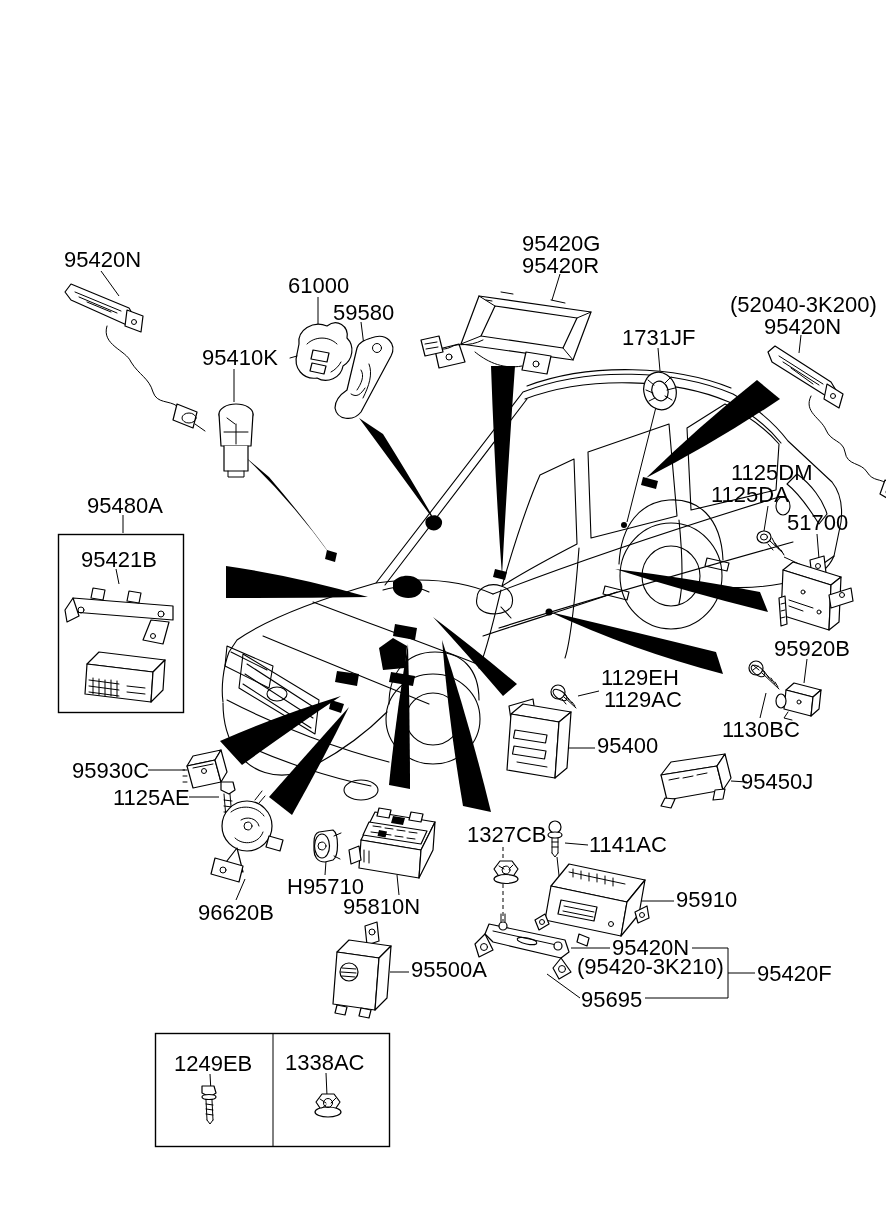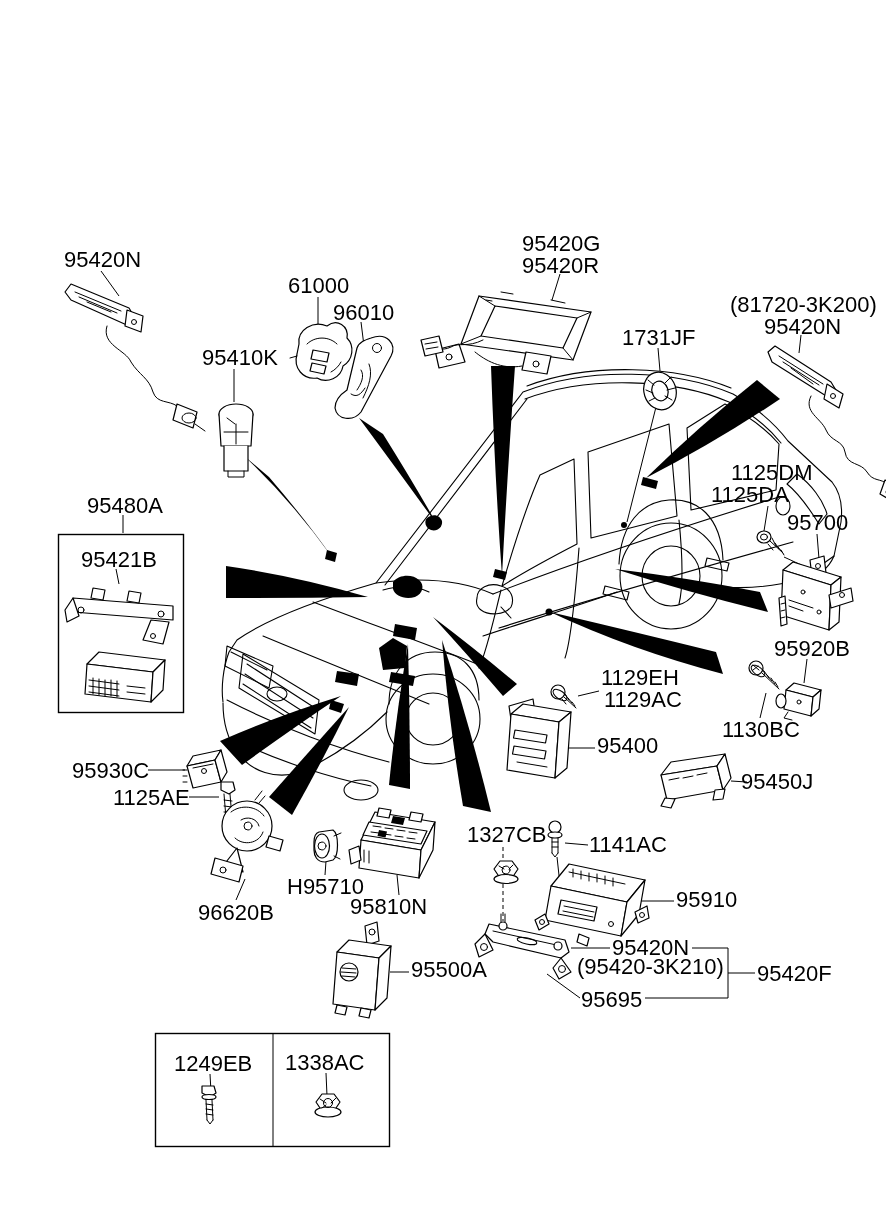--- a/index.html
+++ b/index.html
@@ -395,39 +395,39 @@
     <path class="p" d="M285,1102 L291,1094 L303,1094 L309,1102 L303,1111 L291,1111 Z"></path>
     <ellipse class="p" cx="297" cy="1112" rx="13" ry="5"></ellipse>
     <circle class="ln" cx="297" cy="1103" r="4.5"></circle>
     <path class="ln" d="M289,1099 l6,4 M305,1098 l-5,5 M291,1108 l4,-3"></path>
   </g>
 
 </svg>
 
   <div class="co" style="left:33px;top:249px">95420N</div>
   <div class="co" style="left:257px;top:275px">61000</div>
-  <div class="co" style="left:302px;top:302px">96010</div>
+  <div class="co" style="left:302px;top:302px">59580</div>
   <div class="co" style="left:491px;top:233px">95420G</div>
   <div class="co" style="left:491px;top:255px">95420R</div>
   <div class="co" style="left:171px;top:347px">95410K</div>
   <div class="co" style="left:591px;top:327px">1731JF</div>
-  <div class="co" style="left:699px;top:294px">(81720-3K200)</div>
+  <div class="co" style="left:699px;top:294px">(52040-3K200)</div>
   <div class="co" style="left:733px;top:316px">95420N</div>
   <div class="co" style="left:700px;top:462px">1125DM</div>
   <div class="co" style="left:680px;top:484px">1125DA</div>
-  <div class="co" style="left:756px;top:512px">95700</div>
+  <div class="co" style="left:756px;top:512px">51700</div>
   <div class="co" style="left:743px;top:638px">95920B</div>
   <div class="co" style="left:691px;top:719px">1130BC</div>
   <div class="co" style="left:56px;top:495px">95480A</div>
   <div class="co" style="left:50px;top:549px">95421B</div>
   <div class="co" style="left:41px;top:760px">95930C</div>
   <div class="co" style="left:82px;top:787px">1125AE</div>
   <div class="co" style="left:167px;top:902px">96620B</div>
   <div class="co" style="left:256px;top:876px">H95710</div>
-  <div class="co" style="left:319px;top:896px">95810N</div>
+  <div class="co" style="left:312px;top:896px">95810N</div>
   <div class="co" style="left:436px;top:824px">1327CB</div>
   <div class="co" style="left:558px;top:834px">1141AC</div>
   <div class="co" style="left:645px;top:889px">95910</div>
   <div class="co" style="left:566px;top:735px">95400</div>
   <div class="co" style="left:710px;top:771px">95450J</div>
   <div class="co" style="left:570px;top:667px">1129EH</div>
   <div class="co" style="left:573px;top:689px">1129AC</div>
   <div class="co" style="left:380px;top:959px">95500A</div>
   <div class="co" style="left:581px;top:937px">95420N</div>
   <div class="co" style="left:546px;top:956px">(95420-3K210)</div>

